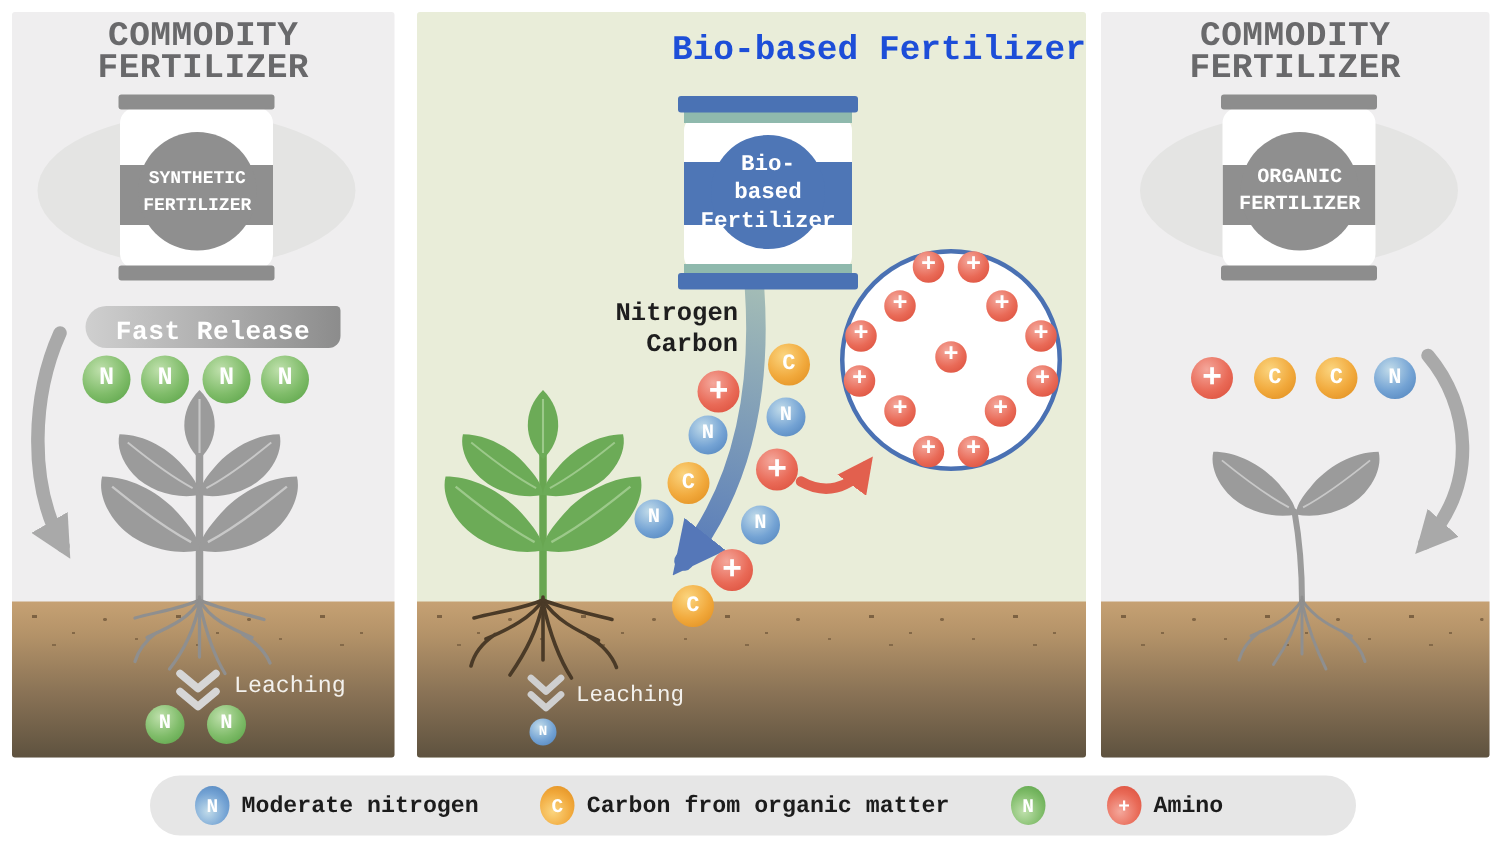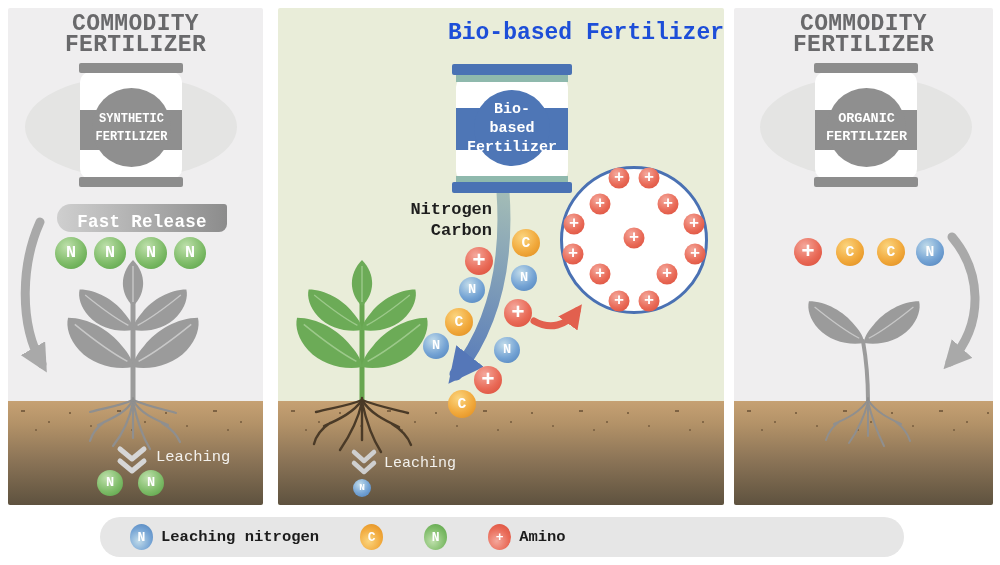--- a/index.html
+++ b/index.html
@@ -334,24 +334,25 @@
       <div class="particle" style="left: 600px; top: 274px; width: 21px; height: 21px; background: radial-gradient(circle at 38% 30%, rgb(244, 168, 156) 0%, rgb(233, 106, 87) 55%, rgb(217, 74, 55) 100%); font-size: 16.8px;">+</div>
       <div class="particle" style="left: 667px; top: 274px; width: 21px; height: 21px; background: radial-gradient(circle at 38% 30%, rgb(244, 168, 156) 0%, rgb(233, 106, 87) 55%, rgb(217, 74, 55) 100%); font-size: 16.8px;">+</div>
       <div class="particle" style="left: 619px; top: 301px; width: 21px; height: 21px; background: radial-gradient(circle at 38% 30%, rgb(244, 168, 156) 0%, rgb(233, 106, 87) 55%, rgb(217, 74, 55) 100%); font-size: 16.8px;">+</div>
       <div class="particle" style="left: 649px; top: 301px; width: 21px; height: 21px; background: radial-gradient(circle at 38% 30%, rgb(244, 168, 156) 0%, rgb(233, 106, 87) 55%, rgb(217, 74, 55) 100%); font-size: 16.8px;">+</div>
       <div class="particle" style="left: 634px; top: 238px; width: 21px; height: 21px; background: radial-gradient(circle at 38% 30%, rgb(244, 168, 156) 0%, rgb(233, 106, 87) 55%, rgb(217, 74, 55) 100%); font-size: 16.8px;">+</div>
     </div>
 
   <div class="legend" id="legend">
       <div class="legend-item">
         <div class="legend-swatch" style="background: radial-gradient(circle at 38% 65%, rgb(194, 220, 234) 0%, rgb(116, 163, 212) 55%, rgb(76, 127, 185) 100%);">N</div>
-        <span class="legend-label">Leaching nitrogen</span>
+        <span class="legend-label">Moderate nitrogen</span>
       </div>
       <div class="legend-item">
         <div class="legend-swatch" style="background: radial-gradient(circle at 38% 65%, rgb(251, 213, 127) 0%, rgb(241, 169, 60) 55%, rgb(222, 138, 27) 100%);">C</div>
+        <span class="legend-label">Carbon from organic matter</span>
       </div>
       <div class="legend-item">
         <div class="legend-swatch" style="background: radial-gradient(circle at 38% 65%, rgb(191, 224, 172) 0%, rgb(127, 188, 105) 55%, rgb(85, 160, 67) 100%);">N</div>
       </div>
       <div class="legend-item">
         <div class="legend-swatch" style="background: radial-gradient(circle at 38% 65%, rgb(244, 168, 156) 0%, rgb(233, 106, 87) 55%, rgb(217, 74, 55) 100%);">+</div>
         <span class="legend-label">Amino</span>
       </div>
     </div>
 

